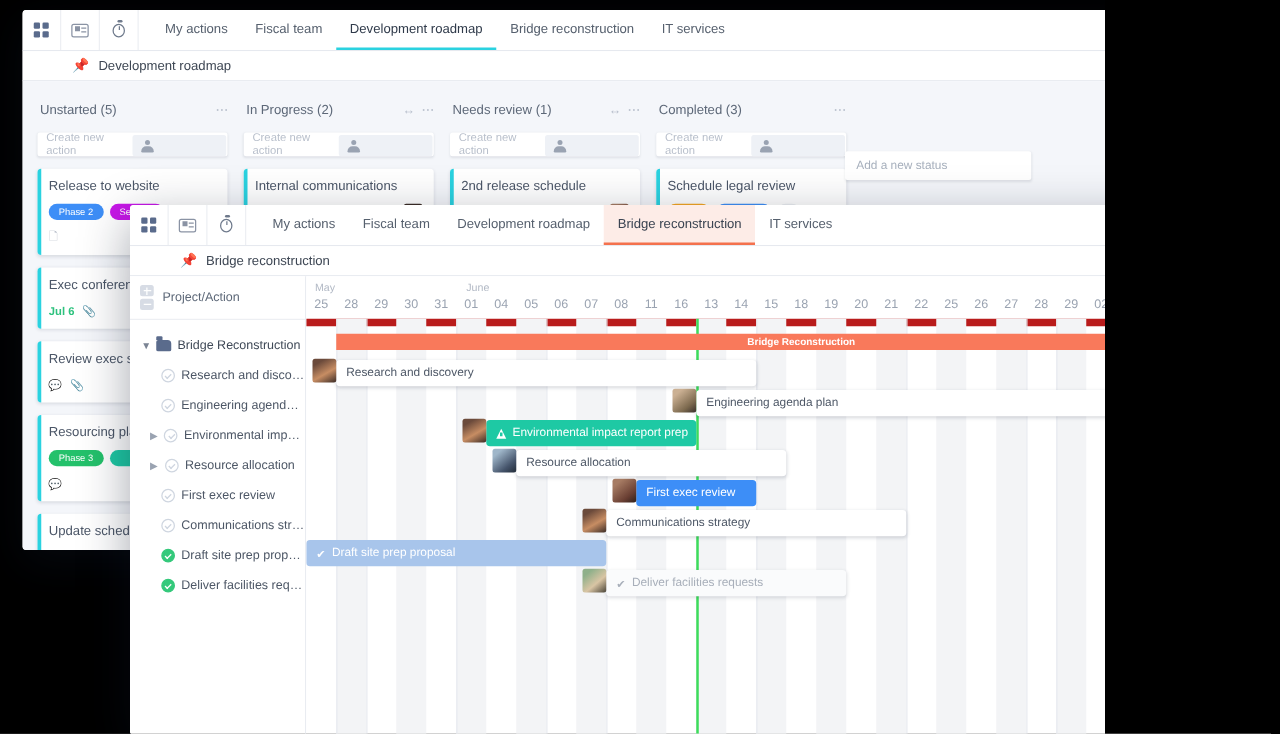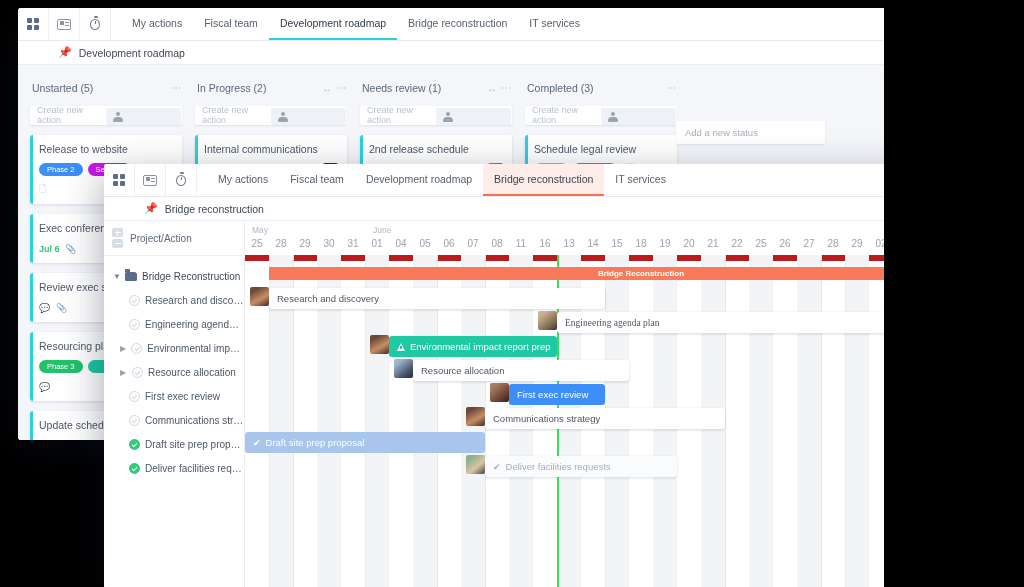--- a/index.html
+++ b/index.html
@@ -477,21 +477,21 @@
             <div class="g-colband g-weekend" style="left: 744px;"></div>
             <div class="g-colband" style="left: 768px;"></div>
             <div class="g-today" style="left: 312px;"></div>
             <div class="bar summary" style="left: 24px; width: 744px; top: 12px;">
               <span>Bridge Reconstruction</span>
             </div>
             <div class="bar plain" style="left: 24px; width: 336px; top: 33px;">
               <span>Research and discovery</span>
             </div>
             <div class="bar-av av1" style="left: 5px; top: 32px;"></div>
-            <div class="bar plain" style="left: 312px; width: 456px; top: 57px; font-family: Liberation Serif, serif;">
+            <div class="bar plain" style="left: 312px; width: 456px; top: 57px;">
               <span>Engineering agenda plan</span>
             </div>
             <div class="bar-av av5" style="left: 293px; top: 56px;"></div>
             <div class="bar teal" style="left: 144px; width: 168px; top: 81px;">
               <span class="warn"></span>
               <span>Environmental impact report prep</span>
             </div>
             <div class="bar-av av1" style="left: 125px; top: 80px;"></div>
             <div class="bar plain" style="left: 168px; width: 216px; top: 105px;">
               <span>Resource allocation</span>

